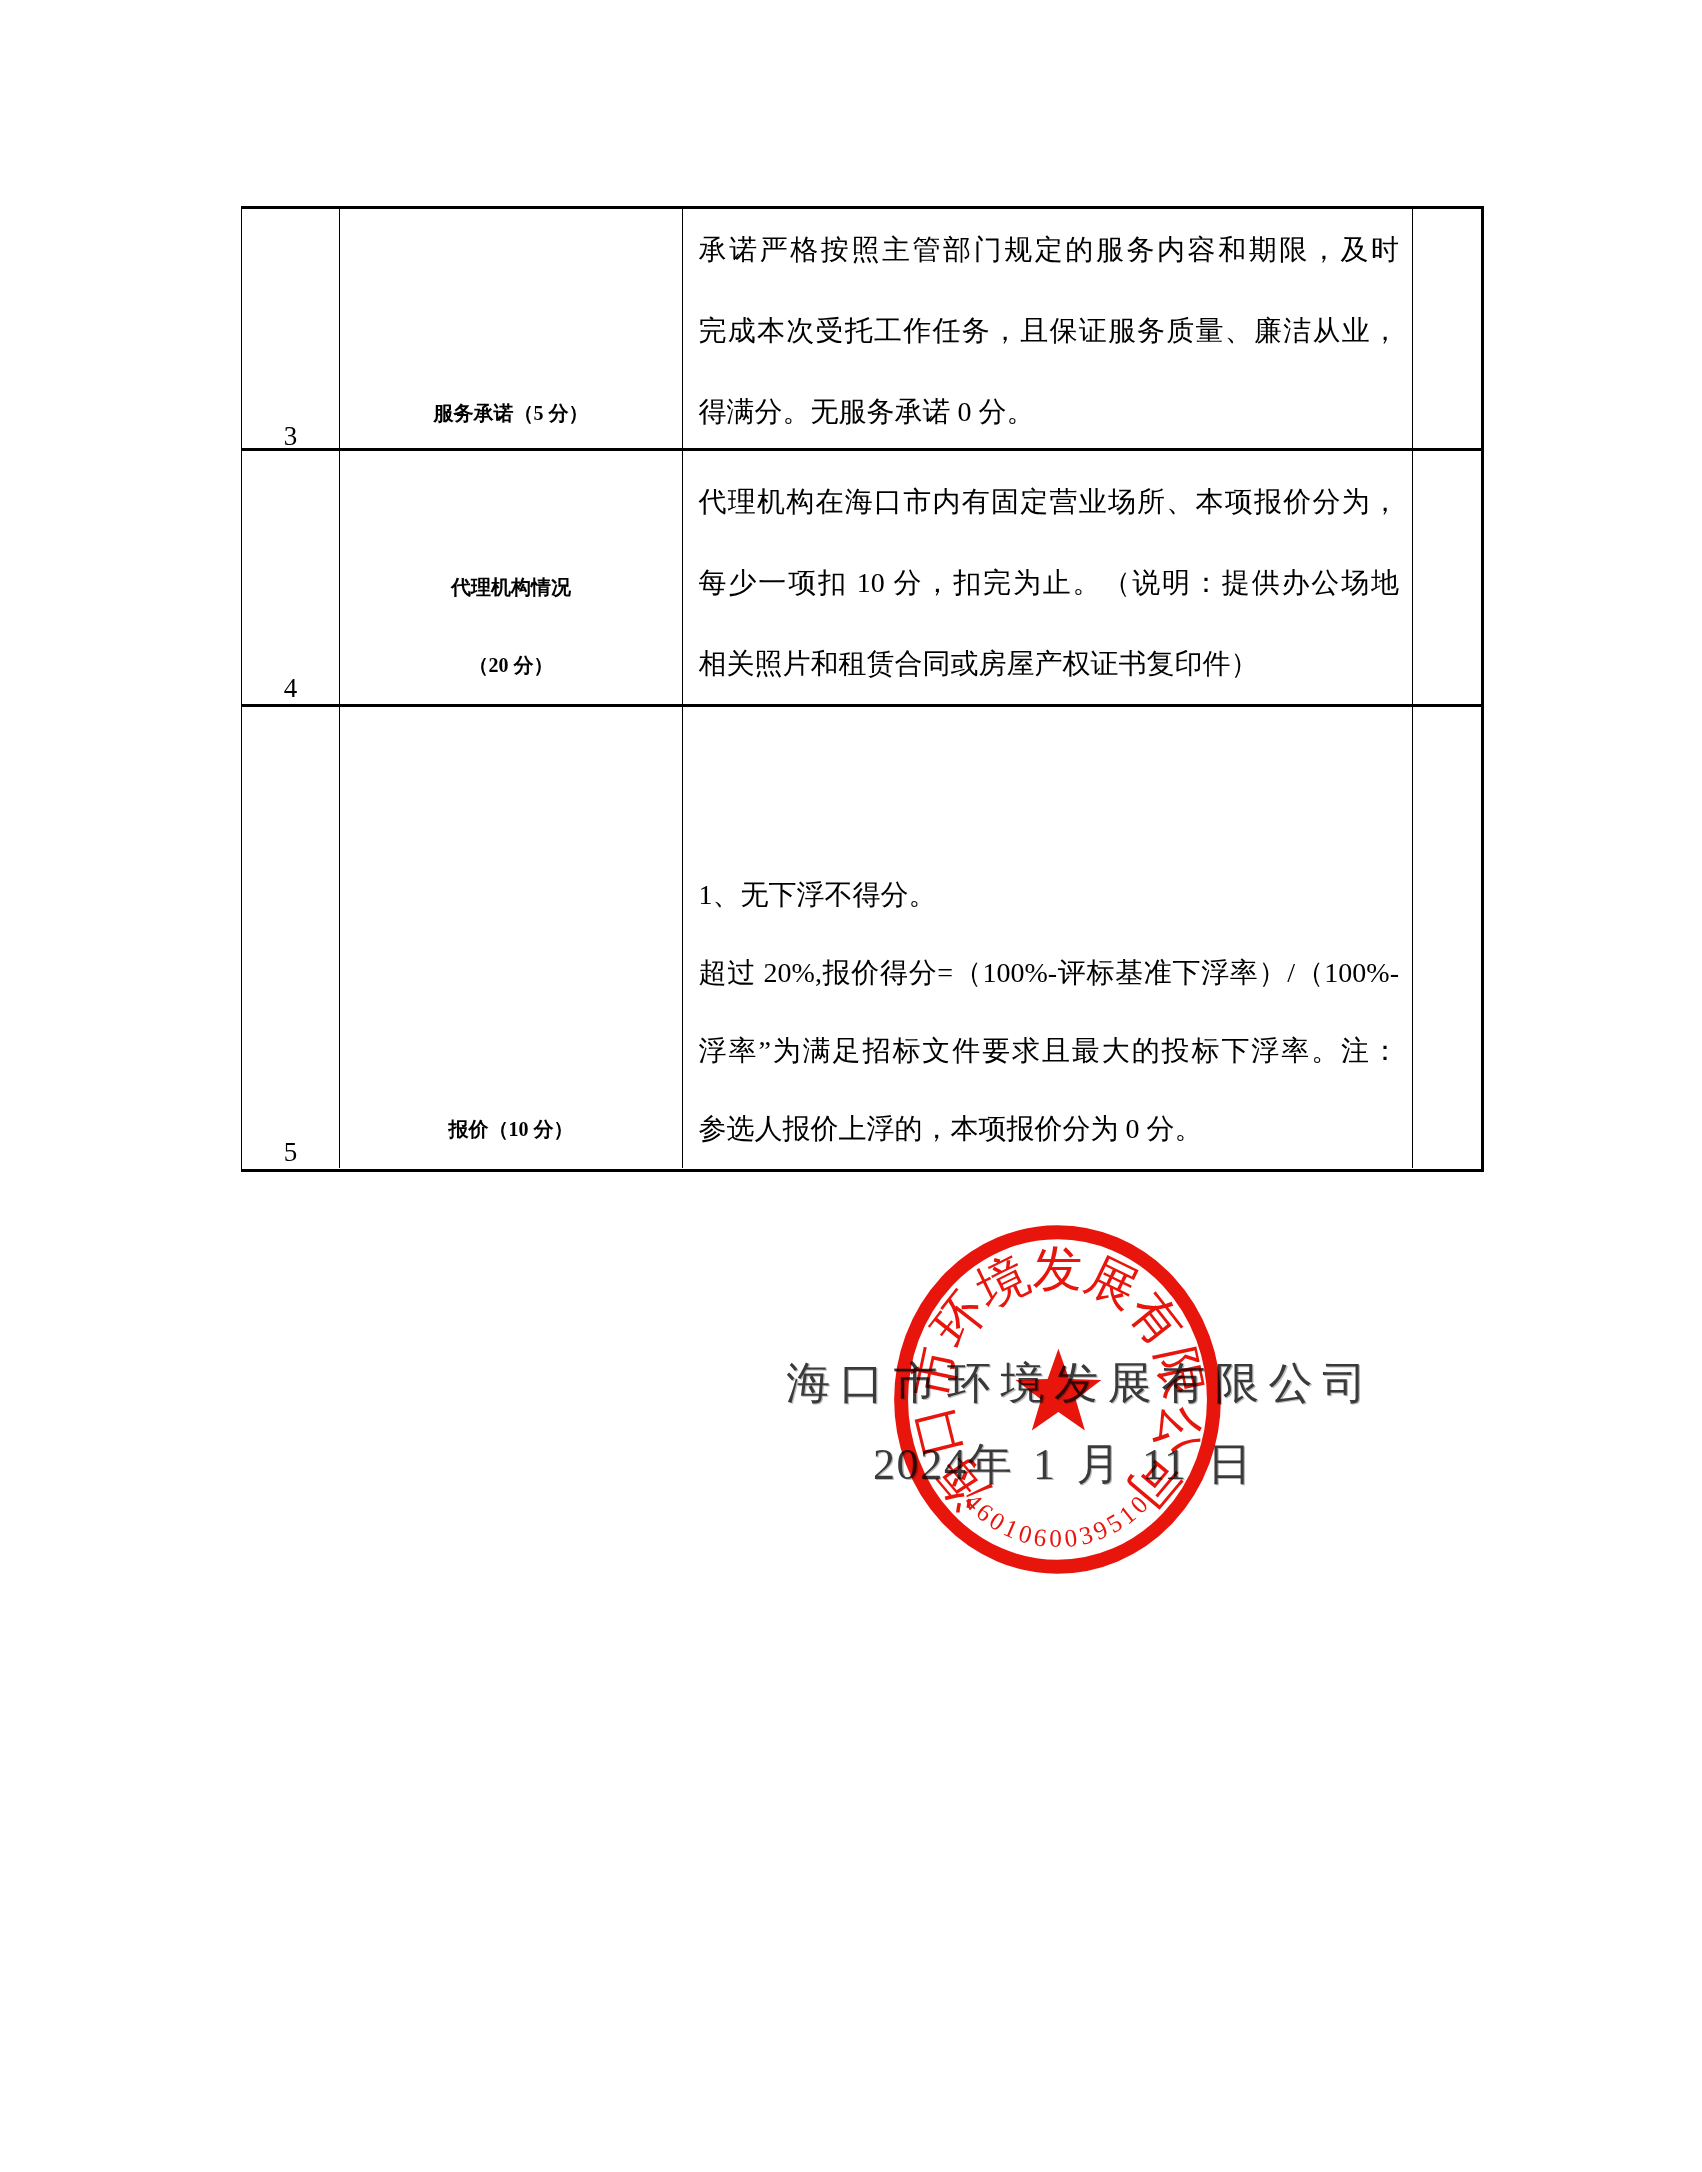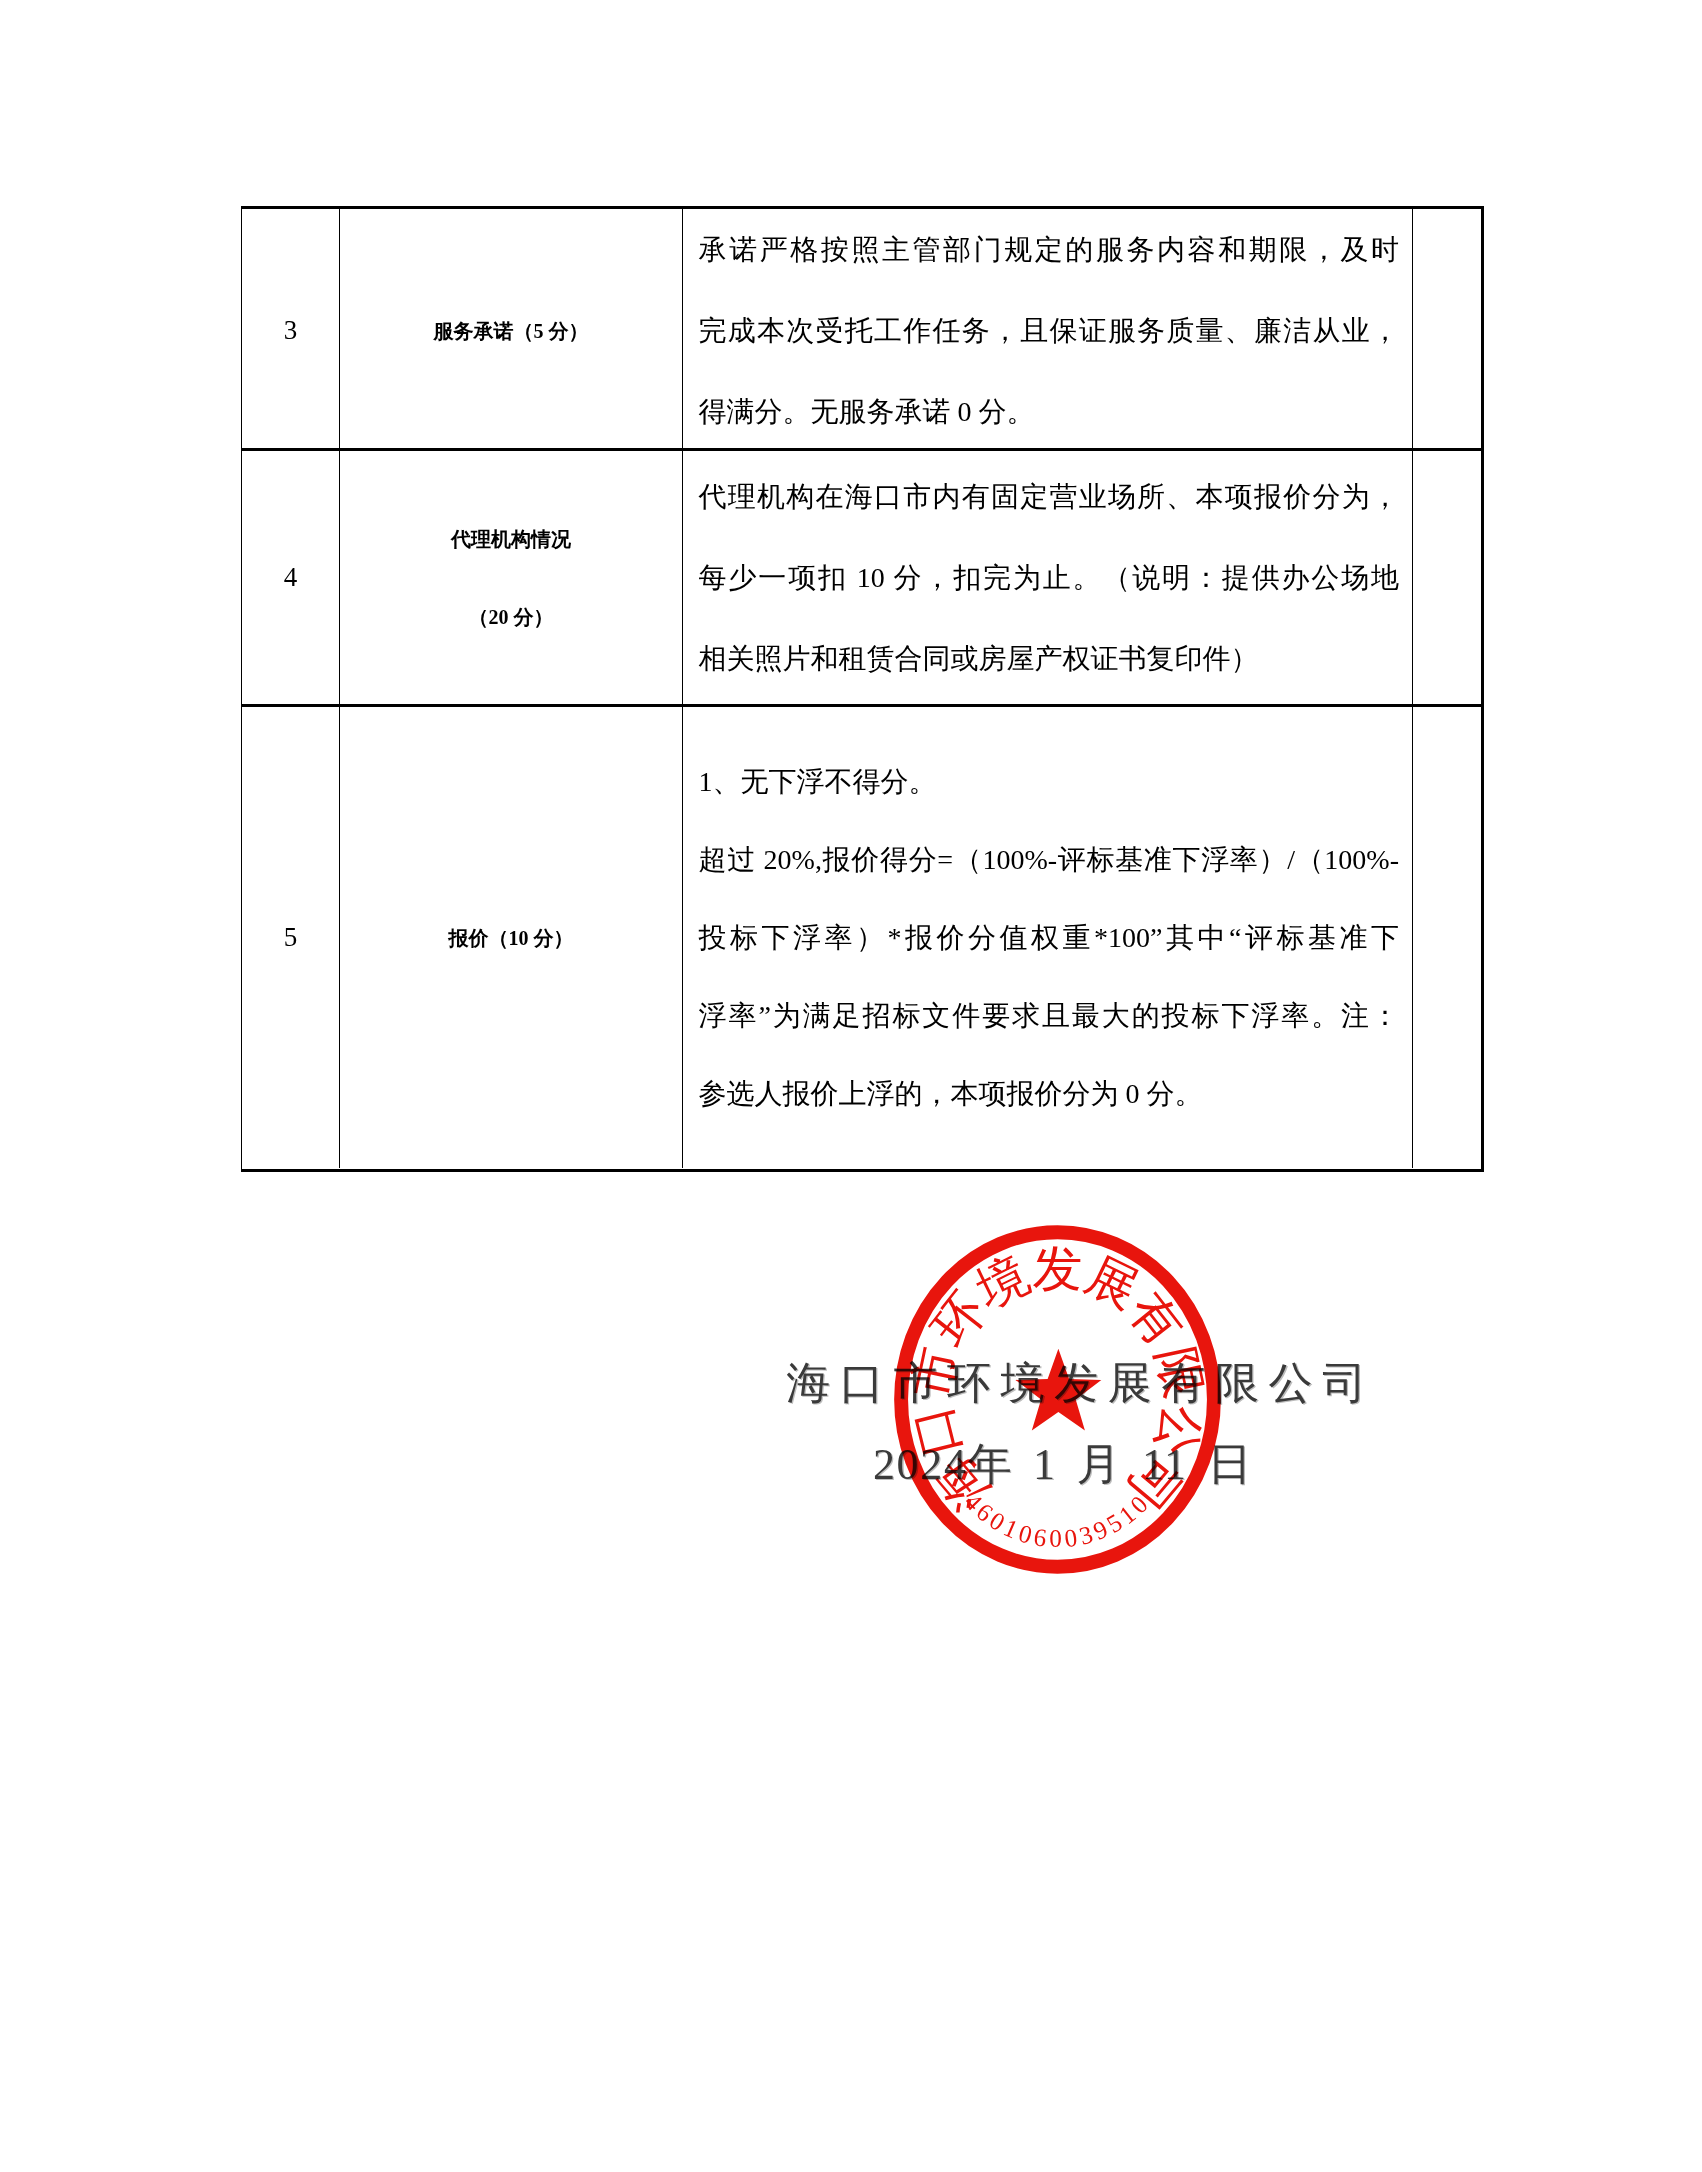--- a/index.html
+++ b/index.html
@@ -25,21 +25,21 @@
     display:grid;
     grid-template-columns:98px 343px 730px 73px;
     box-sizing:border-box;
   }
   .erow.r3{height:242px;border-bottom:3.5px solid #000;}
   .erow.r4{height:256px;border-bottom:3.5px solid #000;}
   .erow.r5{height:461px;}
   .cell{
     box-sizing:border-box;
     border-right:1.7px solid #000;
-    display:flex;flex-direction:column;justify-content:center;
+    display:flex;flex-direction:column;justify-content:flex-end;
     min-width:0;
   }
   .cell.lastcol{border-right:none;}
   .cell.num{
     align-items:center;
     font-size:27px;
   }
   .cell.crit{
     align-items:center;
     font-weight:bold;
@@ -139,21 +139,20 @@
     <div class="erow r5">
       <div class="cell num">
         <span>5</span>
       </div>
       <div class="cell crit">
         <div class="cline">报价（10 分）</div>
       </div>
       <div class="cell detail">
         <div class="dline free">1、无下浮不得分。</div>
         <div class="dline">超过 20%,报价得分=（100%-评标基准下浮率）/（100%-</div>
-        <div class="dline">投标下浮率）*报价分值权重*100”其中“评标基准下</div>
         <div class="dline">浮率”为满足招标文件要求且最大的投标下浮率。注：</div>
         <div class="dline free">参选人报价上浮的，本项报价分为 0 分。</div>
       </div>
       <div class="cell lastcol"></div>
     </div>
 
   </div>
 
   <div class="sig-company">海口市环境发展有限公司</div>
   <div class="sig-date">2024年 1 月 11 日</div>

